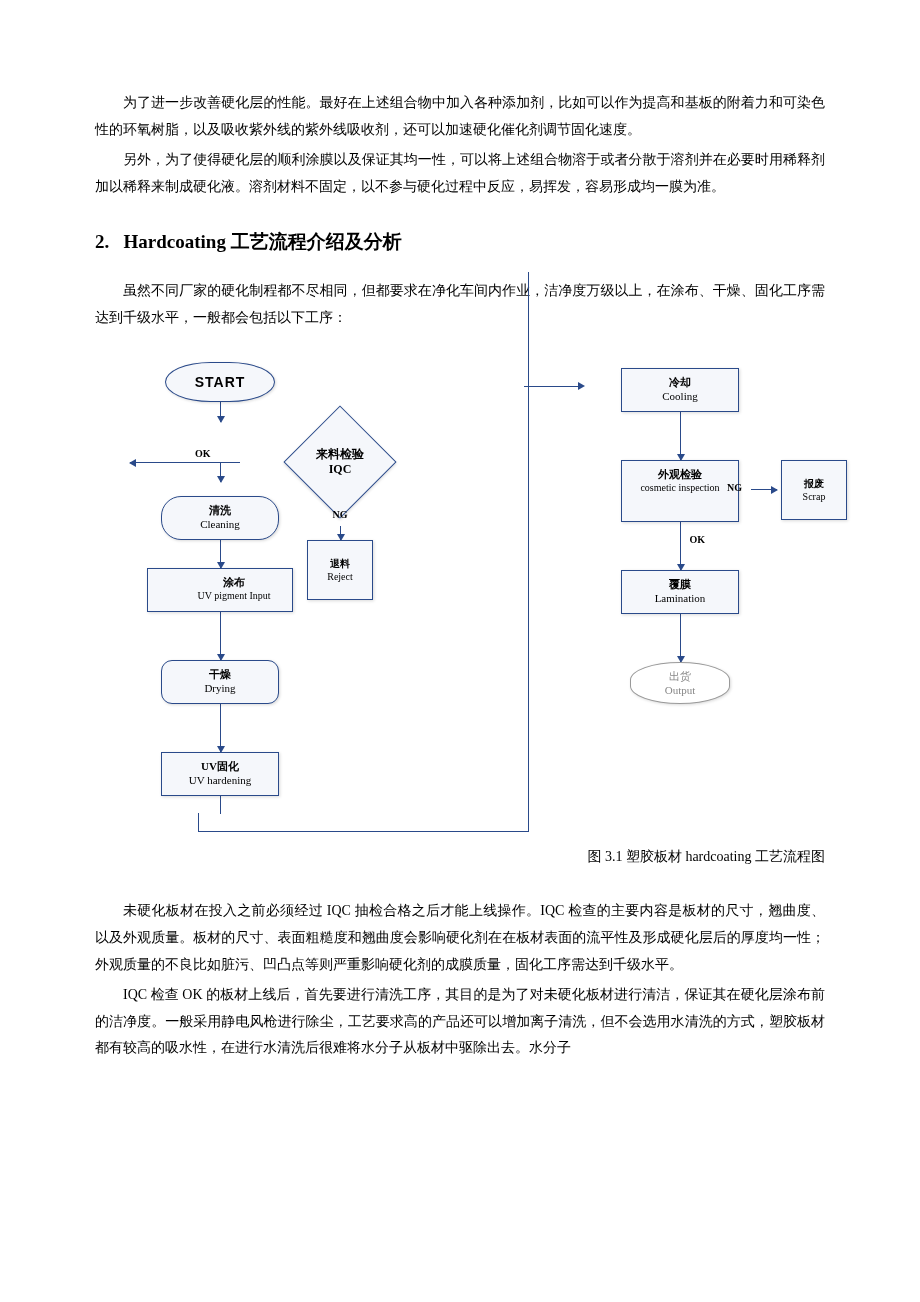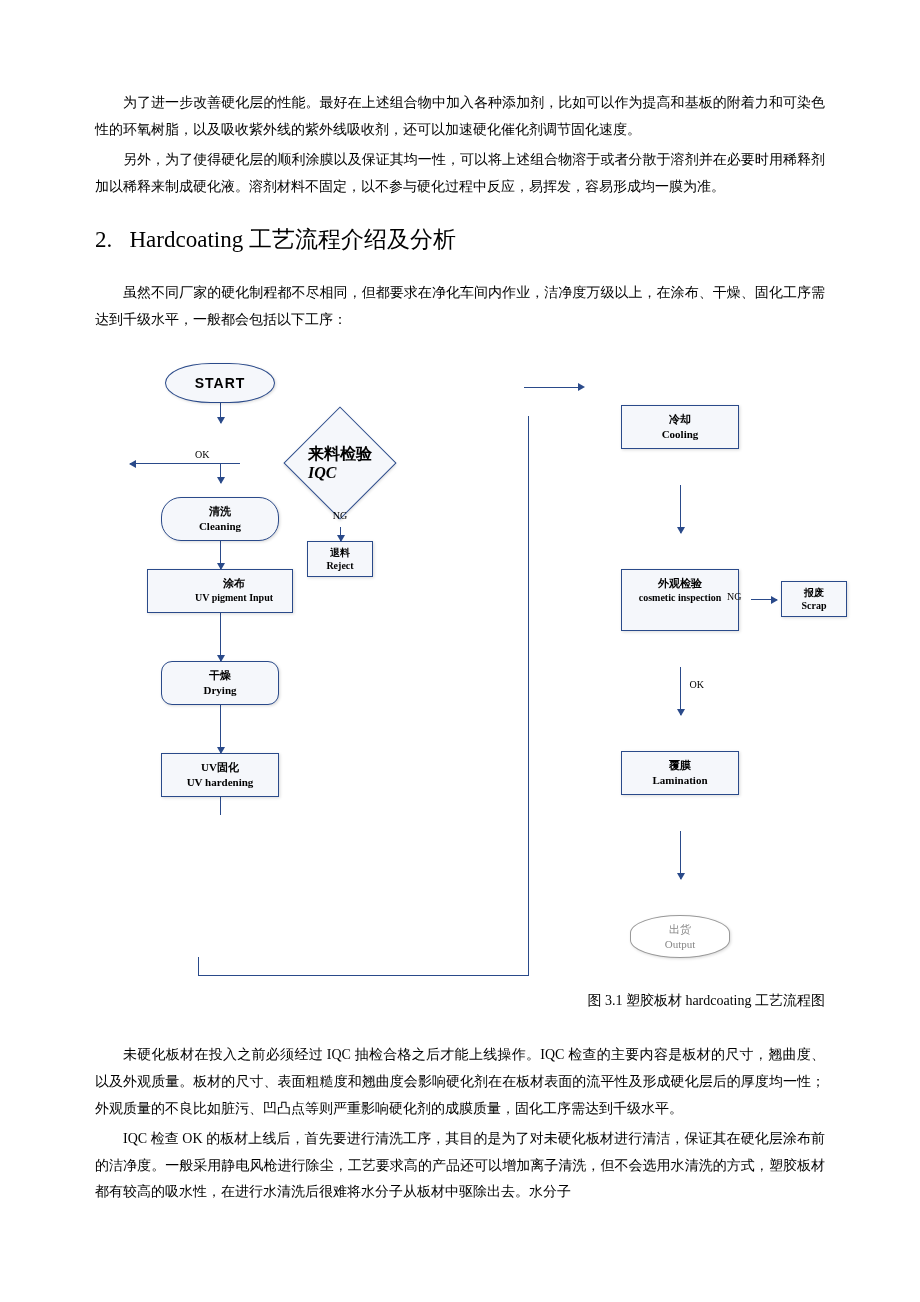--- a/index.html
+++ b/index.html
@@ -13,23 +13,23 @@
     width: 920px;
     box-sizing: border-box;
   }
   p {
     margin: 0 0 4px 0;
     text-align: justify;
     text-indent: 2em;
   }
   h2 {
     font-family: "Times New Roman", "SimSun", serif;
-    font-size: 23px;
-    font-weight: normal;
-    margin: 18px 0 18px 0;
+    font-size: 19px;
+    font-weight: bold;
+    margin: 24px 0 18px 0;
   }
   h2 .num {
     font-family: "Times New Roman", serif;
   }
   .diagram-wrap {
     margin: 30px 0 10px 0;
     display: flex;
     justify-content: center;
   }
   .diagram {
@@ -49,32 +49,32 @@
     border: 1.5px solid #2a4a8a;
     background: #f5f7fb;
     text-align: center;
     padding: 6px 8px;
     line-height: 1.3;
     position: relative;
     z-index: 2;
     box-shadow: 1px 1px 3px rgba(0,0,0,0.15);
   }
   .node .cn { font-weight: bold; }
-  .node .en { font-family: "Times New Roman", serif; font-weight: bold; }
+  .node .en { font-family: "Times New Roman", serif; font-weight: normal; }
   .start {
     width: 100px;
     border-radius: 50px / 22px;
     font-family: "Arial Black", sans-serif;
     font-weight: 900;
     font-size: 14px;
     letter-spacing: 1px;
     padding: 10px 4px;
   }
   .proc { width: 100px; min-height: 30px; }
-  .small { width: 56px; font-size: 10px; padding: 4px 4px; }
+  .small { width: 56px; font-size: 10px; padding: 16px 4px; }
   .output {
     width: 90px;
     border-radius: 50px / 18px;
     color: #888;
     border-color: #999;
     background: #fff;
     padding: 6px 4px;
   }
   .output .cn, .output .en { font-weight: normal; }
   .diamond-wrap {
@@ -86,48 +86,48 @@
   .diamond-shape {
     width: 78px; height: 78px;
     border: 1.5px solid #2a4a8a;
     background: #f5f7fb;
     transform: rotate(45deg);
     position: absolute;
     box-shadow: 1px 1px 3px rgba(0,0,0,0.15);
   }
   .diamond-text {
     position: relative;
-    text-align: left;
+    text-align: center;
     line-height: 1.2;
-    font-size: 16px;
+    font-size: 12px;
     z-index: 3;
   }
   .diamond-text .cn { font-weight: bold; }
-  .diamond-text .en { font-family: "Times New Roman"; font-weight: bold; font-style: italic; }
+  .diamond-text .en { font-family: "Times New Roman"; font-weight: bold; }
   .arrow-down {
     width: 0; height: 28px;
     border-left: 1.5px solid #2a4a8a;
     position: relative;
     z-index: 1;
   }
   .arrow-down::after {
     content: "";
     position: absolute;
     bottom: -1px; left: -4px;
     border-left: 4px solid transparent;
     border-right: 4px solid transparent;
     border-top: 7px solid #2a4a8a;
   }
   .arrow-down.tall { height: 48px; }
   .arrow-down.short { height: 20px; }
   .lbl {
     position: absolute;
     font-size: 10px;
     font-family: "Times New Roman", serif;
-    font-weight: normal;
+    font-weight: bold;
     color: #000;
     z-index: 3;
     background: transparent;
   }
   .iqc-row {
     position: relative;
     display: flex;
     align-items: center;
     height: 80px;
   }
@@ -256,21 +256,21 @@
 
       <div class="node proc" style="margin-left:-120px;">
         <div class="cn">UV固化</div>
         <div class="en">UV hardening</div>
       </div>
 
       <div style="width:0;height:18px;border-left:1.5px solid #2a4a8a; margin-left:-120px;"></div>
 
     </div>
 
-    <div class="col" style="width:200px; padding-top:6px;gap:36px;">
+    <div class="col" style="width:200px; padding-top:6px;">
 
       <div style="width:0;height:0;"></div>
 
       <div class="node proc">
         <div class="cn">冷却</div>
         <div class="en">Cooling</div>
       </div>
 
       <div style="position:absolute; left:-56px; top:24px; width:56px; border-top:1.5px solid #2a4a8a;"></div>
       <div style="position:absolute; left:-2px; top:20px; width:0;height:0;border-top:4px solid transparent;border-bottom:4px solid transparent;border-left:7px solid #2a4a8a;"></div>

